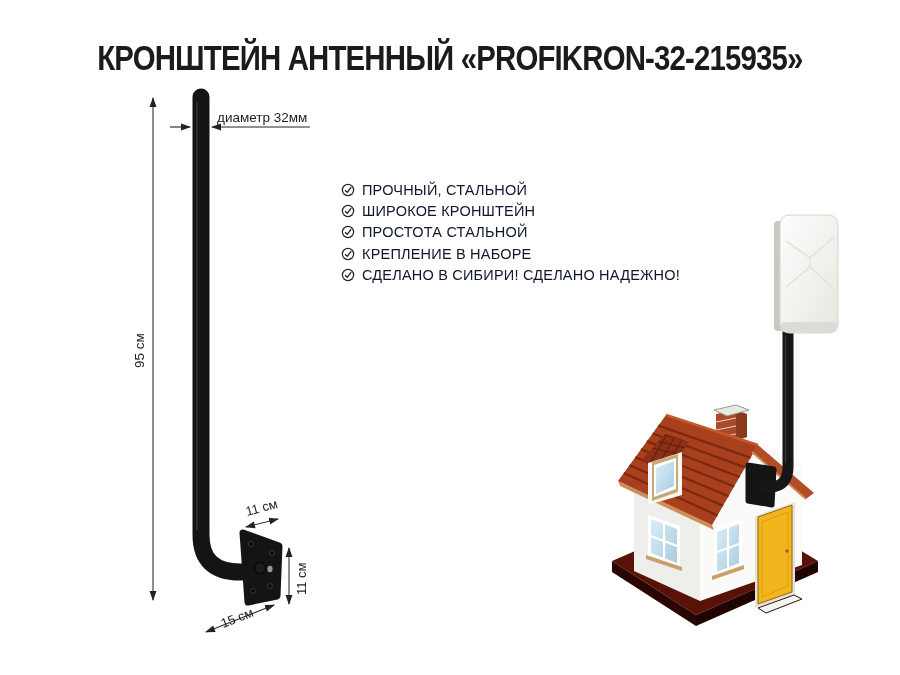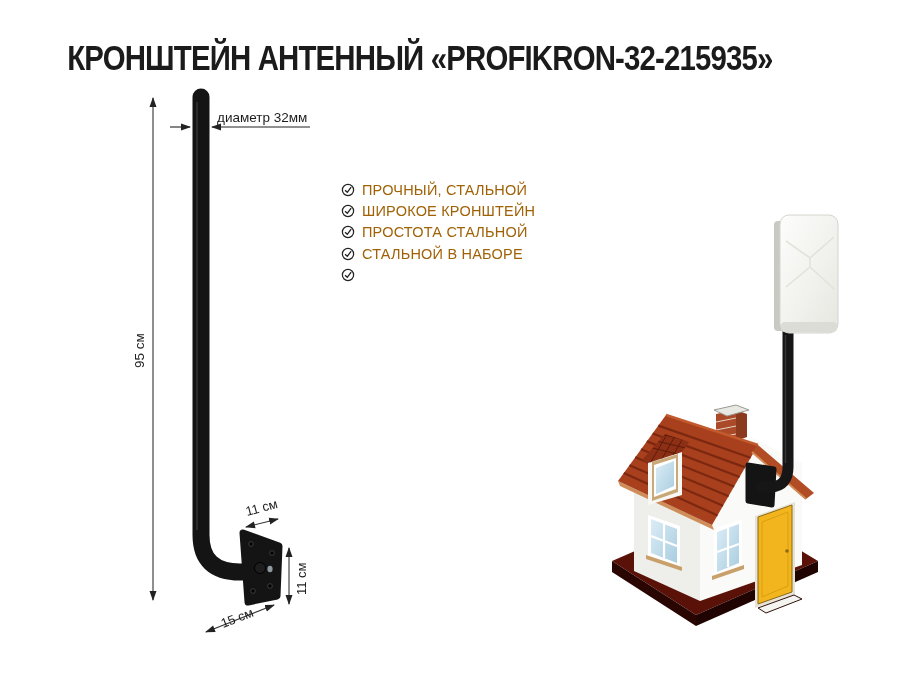--- a/index.html
+++ b/index.html
@@ -1,35 +1,35 @@
 <!DOCTYPE html>
 <html><head>
 <meta charset="utf-8">
 <style>
   * { margin:0; padding:0; box-sizing:border-box; }
   html,body { width:900px; height:675px; background:#ffffff; font-family:"Liberation Sans", sans-serif; }
   .page { position:relative; width:900px; height:675px; background:#ffffff; overflow:hidden; }
 
   
-  .title { position:absolute; top:38px; left:0; width:900px; white-space:nowrap;text-decoration:underline; }
+  .title { position:absolute; top:38px; left:0; width:900px; text-align:center; white-space:nowrap;text-decoration:underline; }
   .title-inner {
     display:inline-block;
     font-weight:bold;
     font-size:35px;
     color:#1b1b1b;
     letter-spacing:-1px;
     transform:scaleX(.84);
     transform-origin:center;
   }
 
   
   .features { position:absolute; left:341px; top:179px; list-style:none; }
   .features li { display:flex; align-items:center; gap:7px; height:21.4px; }
   .features li span.feat-label {
-    font-size:14.5px; color:#a16207; letter-spacing:.2px; white-space:nowrap;
+    font-size:14.5px; color:#0f172a; letter-spacing:.2px; white-space:nowrap;
   }
   .check-ic { flex:0 0 auto; }
 
   
   .diagram-svg { position:absolute; left:120px; top:80px; }
   .house-svg { position:absolute; left:590px; top:195px; }
 
   svg text { font-family:"Liberation Sans", sans-serif; fill:#1d1d1d; }
 </style>
 </head>
@@ -61,27 +61,28 @@
           <circle cx="8" cy="8" r="6.4" fill="none" stroke="#222" stroke-width="1.4"></circle>
           <path d="M4.6 8.2 L7.2 10.6 L11.6 4.6" fill="none" stroke="#222" stroke-width="1.5"></path>
         </svg>
       <span class="feat-label">ПРОСТОТА СТАЛЬНОЙ</span>
     </li>
     <li>
       <svg class="check-ic" width="14" height="14" viewBox="0 0 16 16">
           <circle cx="8" cy="8" r="6.4" fill="none" stroke="#222" stroke-width="1.4"></circle>
           <path d="M4.6 8.2 L7.2 10.6 L11.6 4.6" fill="none" stroke="#222" stroke-width="1.5"></path>
         </svg>
-      <span class="feat-label">СТАЛЬНОЙ В НАБОРЕ</span>
-    </li>
-    <li>
-      <svg class="check-ic" width="14" height="14" viewBox="0 0 16 16">
-          <circle cx="8" cy="8" r="6.4" fill="none" stroke="#222" stroke-width="1.4"></circle>
-          <path d="M4.6 8.2 L7.2 10.6 L11.6 4.6" fill="none" stroke="#222" stroke-width="1.5"></path>
-        </svg>
+      <span class="feat-label">КРЕПЛЕНИЕ В НАБОРЕ</span>
+    </li>
+    <li>
+      <svg class="check-ic" width="14" height="14" viewBox="0 0 16 16">
+          <circle cx="8" cy="8" r="6.4" fill="none" stroke="#222" stroke-width="1.4"></circle>
+          <path d="M4.6 8.2 L7.2 10.6 L11.6 4.6" fill="none" stroke="#222" stroke-width="1.5"></path>
+        </svg>
+      <span class="feat-label">СДЕЛАНО В СИБИРИ! СДЕЛАНО НАДЕЖНО!</span>
     </li>
   </ul>
 
   <svg class="diagram-svg" width="215" height="570" viewBox="0 0 215 570">
     <defs>
       <marker id="ae" markerWidth="11" markerHeight="9" refX="9" refY="4.5" orient="auto" markerUnits="userSpaceOnUse">
         <path d="M0,1 L10,4.5 L0,8 z" fill="#222"></path>
       </marker>
       <marker id="as" markerWidth="11" markerHeight="9" refX="1" refY="4.5" orient="auto" markerUnits="userSpaceOnUse">
         <path d="M10,1 L0,4.5 L10,8 z" fill="#222"></path>

